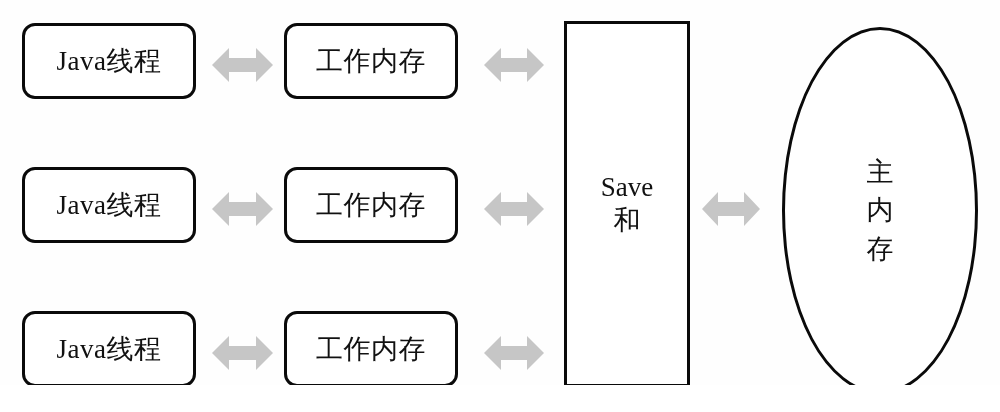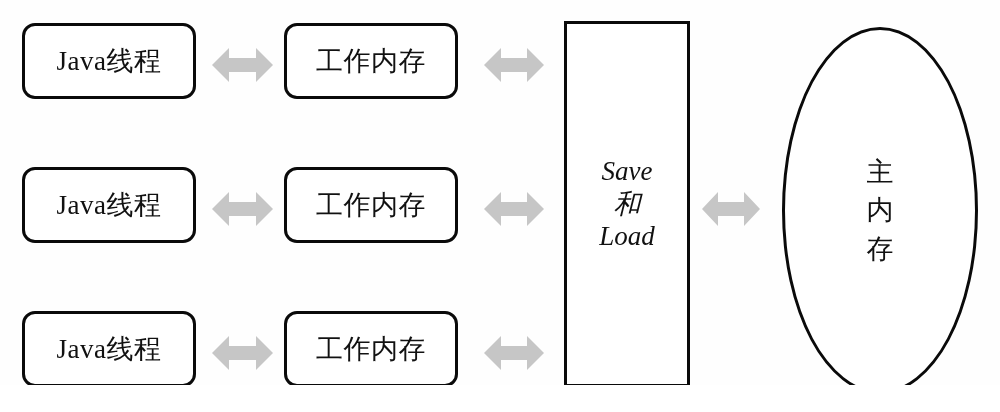--- a/index.html
+++ b/index.html
@@ -42,21 +42,20 @@
   .col-box {
     position: absolute;
     box-sizing: border-box;
     background: #ffffff;
     border: 3px solid #0a0a0a;
     border-radius: 0;
     display: flex;
     flex-direction: column;
     align-items: center;
     justify-content: center;
-    font-style: italic;
   }
   .col-box .col-line {
     font-size: 27px;
     line-height: 1.22;
     color: #111111;
     white-space: nowrap;
     text-align: center;
   }
 
   
@@ -151,21 +150,20 @@
 
   <div class="arrow-shape" style="left:484px; top:332px; width:60px; height:42px;">
     <svg viewBox="0 0 60 42" preserveAspectRatio="none" aria-hidden="true">
       <polygon points="0,21 17,4 17,14 43,14 43,4 60,21 43,38 43,28 17,28 17,38" fill="#c6c6c6"></polygon>
     </svg>
   </div>
 
   <div class="col-box" style="left:564px; top:21px; width:126px; height:366px;">
     <span class="col-line">Save</span>
     <span class="col-line">和</span>
-    <span class="col-line">Load</span>
   </div>
 
   <div class="arrow-shape" style="left:702px; top:188px; width:58px; height:42px;">
     <svg viewBox="0 0 58 42" preserveAspectRatio="none" aria-hidden="true">
       <polygon points="0,21 16,4 16,14 42,14 42,4 58,21 42,38 42,28 16,28 16,38" fill="#c6c6c6"></polygon>
     </svg>
   </div>
 
   <div class="ellipse-shape" style="left:782px; top:27px; width:196px; height:367px;">
     <span class="ell-line">主</span>

